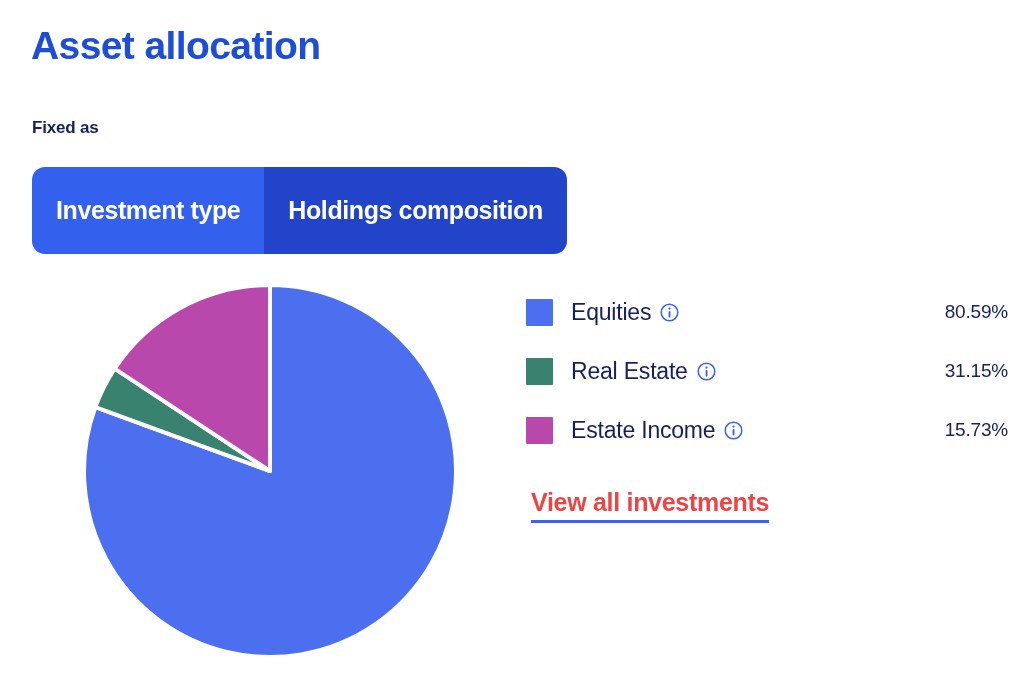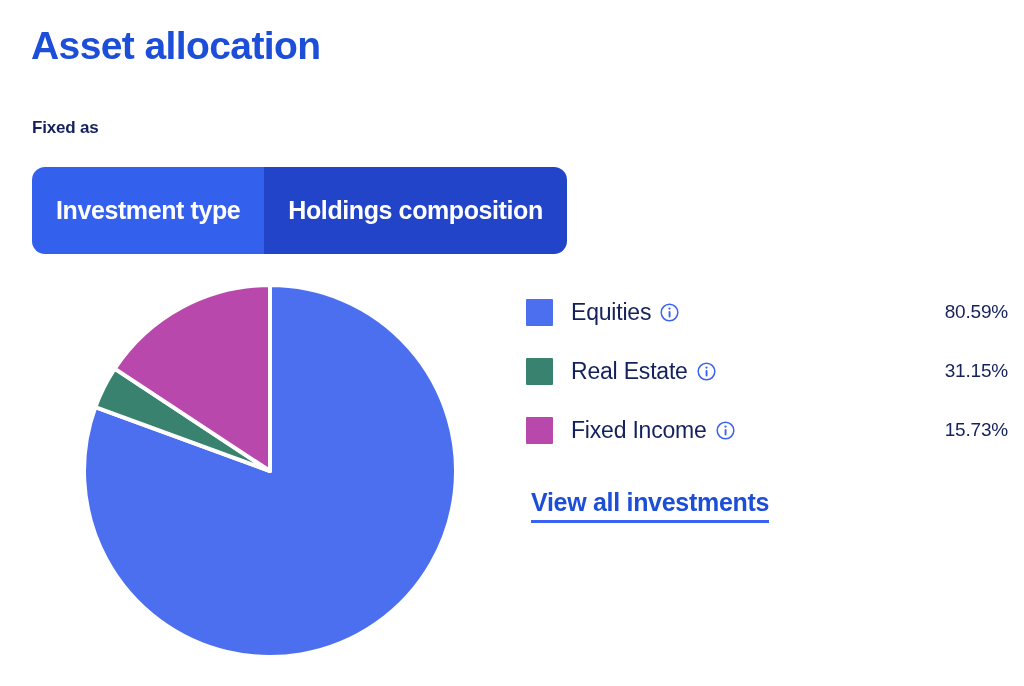--- a/index.html
+++ b/index.html
@@ -133,21 +133,21 @@
   }
 
   
   .view-all-link {
     position: absolute;
     left: 518px;
     top: 218px;
     font-size: 25px;
     font-weight: bold;
     letter-spacing: -0.3px;
-    color: #1d4ed8;
+    color: #ef4444;
     text-decoration: none;
     border-bottom: 3px solid #3a63f3;
     padding-bottom: 3px;
     cursor: pointer;
     white-space: nowrap;
   }
 </style>
 </head>
 <body>
 
@@ -199,21 +199,21 @@
           <circle cx="9.5" cy="9.5" r="8.3" fill="none" stroke="#3a63f3" stroke-width="1.5"></circle>
           <circle cx="9.5" cy="5.6" r="1.15" fill="#3a63f3"></circle>
           <rect x="8.6" y="8" width="1.9" height="6.4" rx="0.95" fill="#3a63f3"></rect>
         </svg>
       </span>
       <span class="legend-value">31.15%</span>
     </div>
 
     <div class="legend-row">
       <span class="legend-swatch" style="background:#b948ac"></span>
-      <span class="legend-label">Fixed Income</span>
+      <span class="legend-label">Estate Income</span>
       <span class="info-icon">
         <svg width="19" height="19" viewBox="0 0 19 19" xmlns="http://www.w3.org/2000/svg">
           <circle cx="9.5" cy="9.5" r="8.3" fill="none" stroke="#3a63f3" stroke-width="1.5"></circle>
           <circle cx="9.5" cy="5.6" r="1.15" fill="#3a63f3"></circle>
           <rect x="8.6" y="8" width="1.9" height="6.4" rx="0.95" fill="#3a63f3"></rect>
         </svg>
       </span>
       <span class="legend-value">15.73%</span>
     </div>
 

